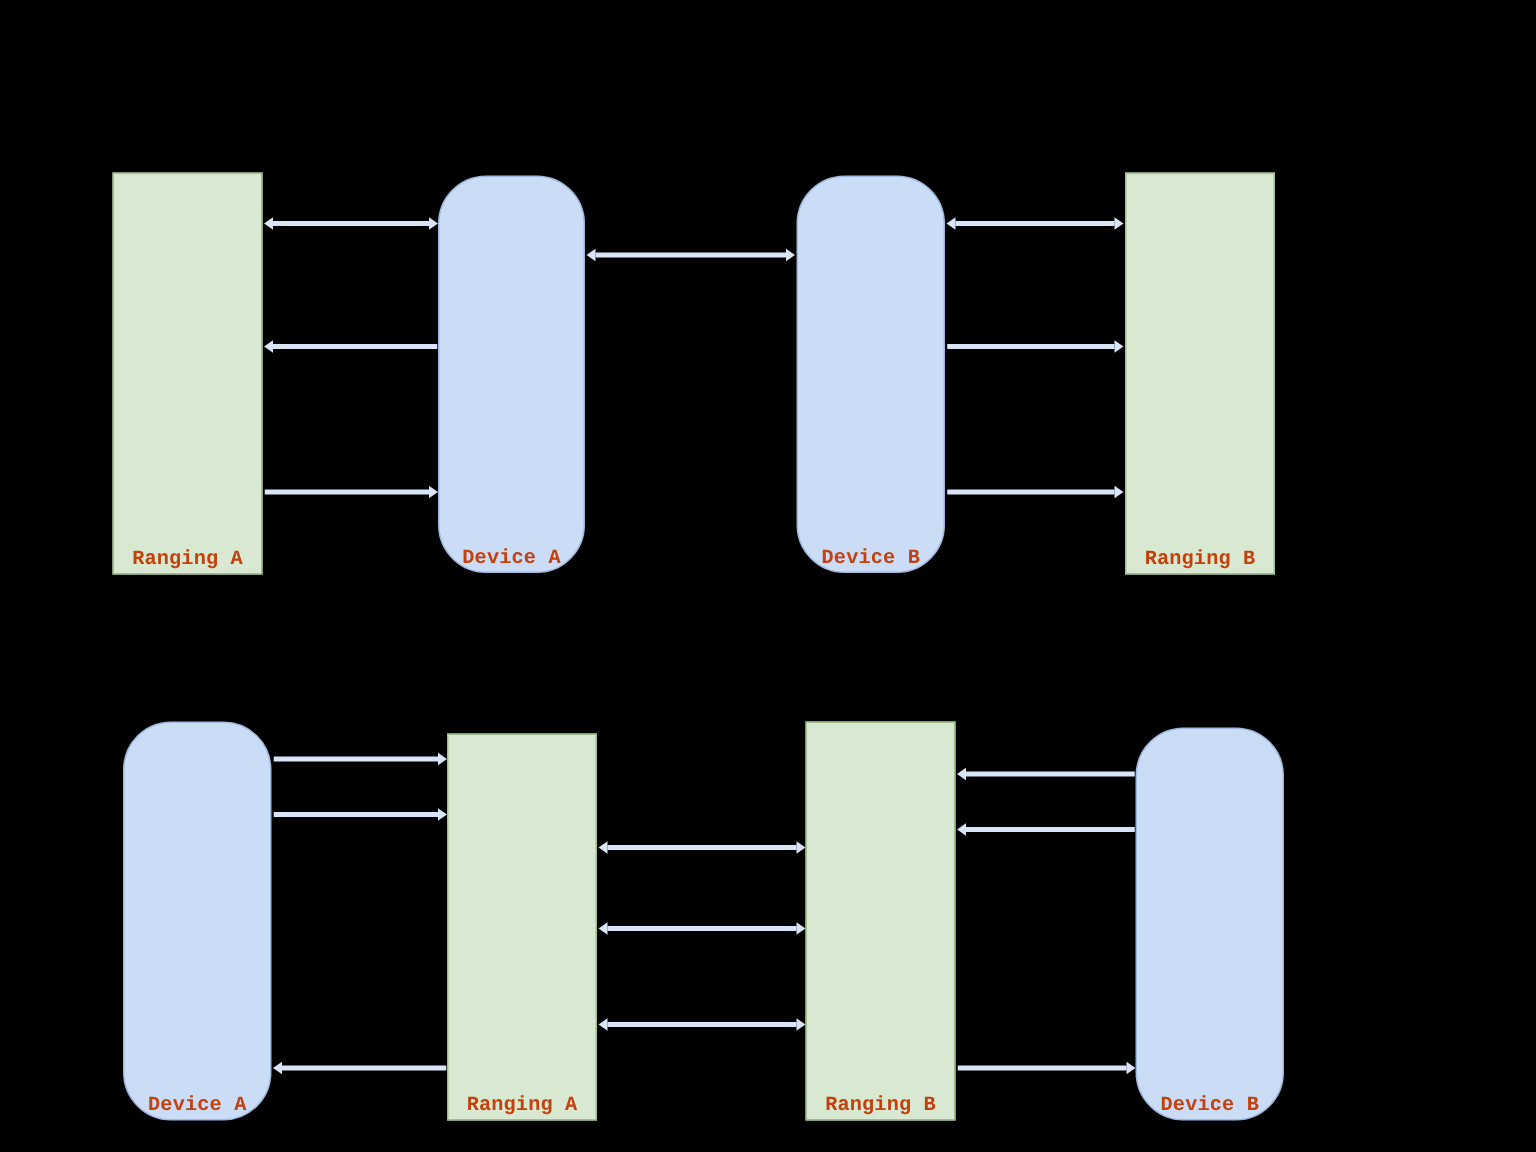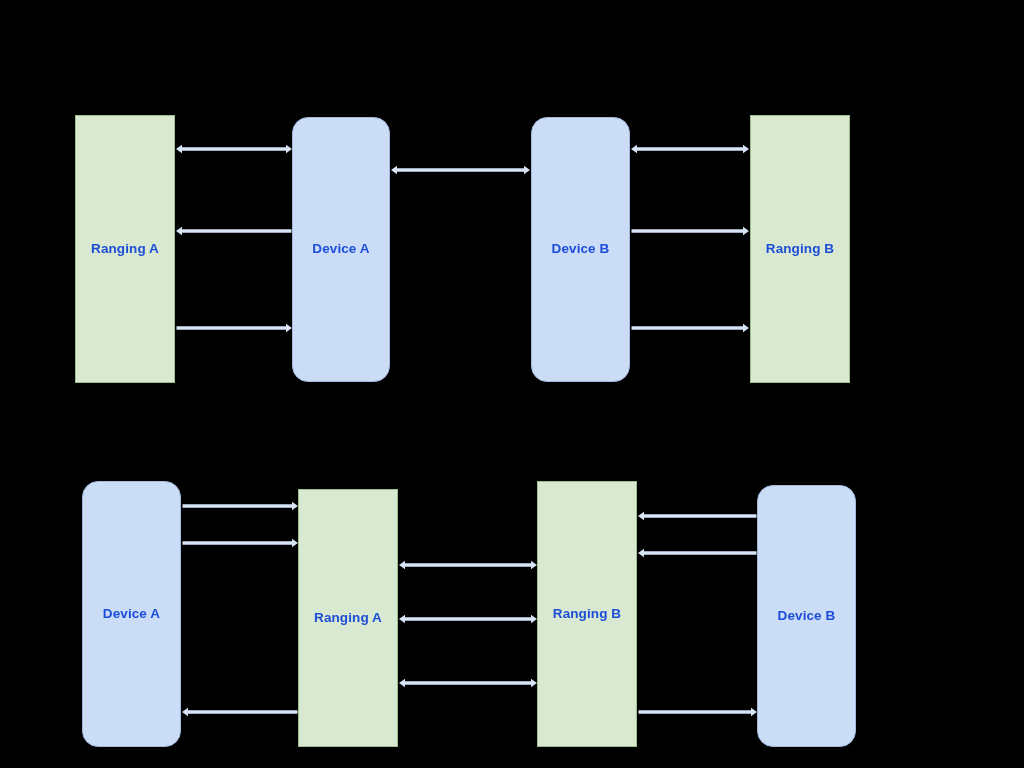--- a/index.html
+++ b/index.html
@@ -11,39 +11,40 @@
     position: relative;
     width: 1024px;
     height: 768px;
     background: #000000;
     overflow: hidden;
     font-family: "Liberation Sans", sans-serif;
   }
   .node {
     position: absolute;
     display: flex;
-    align-items: center;
+    align-items: flex-end;
     justify-content: center;
     box-sizing: border-box;
     font-size: 13.5px;
     font-weight: bold;
-    color: #1d4ed8;
+    color: #c2410c;
     letter-spacing: 0.1px;
     text-align: center;
     line-height: 1.2;
+    font-family: Liberation Mono, monospace;
   }
   .node.green {
     background: #d9e8d0;
     border: 1px solid #9fbf8c;
     border-radius: 0px;
   }
   .node.blue {
     background: #cadcf6;
     border: 1px solid #9fb8dd;
-    border-radius: 16px;
+    border-radius: 32px;
   }
   .node-label {
     pointer-events: none;
   }
   .edge {
     position: absolute;
     height: 14px;
     display: block;
   }
   .edge svg {

